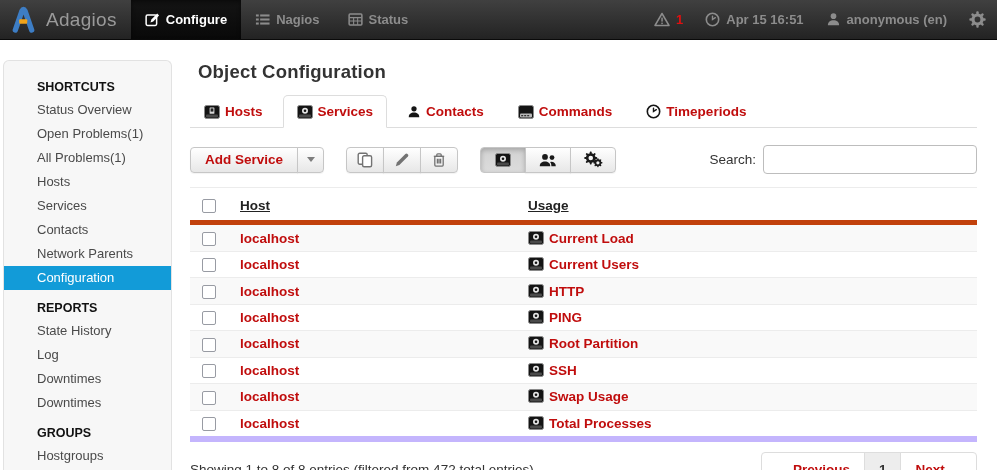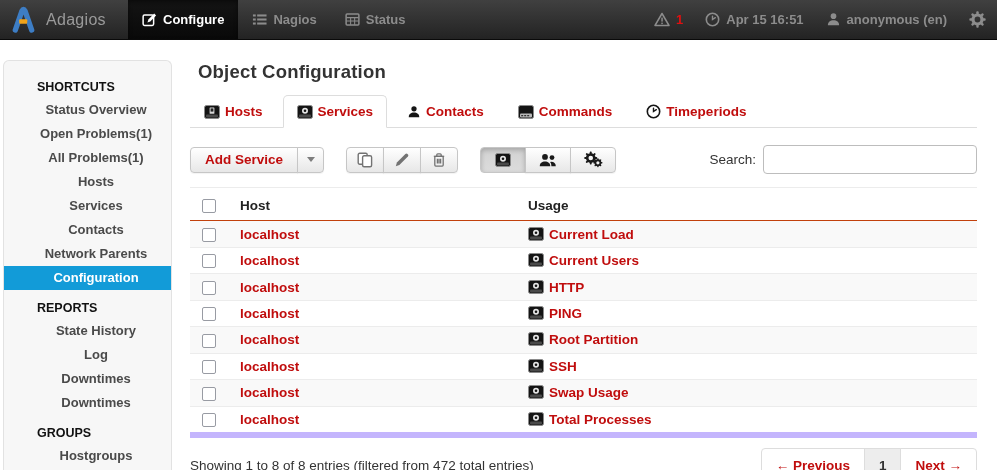--- a/index.html
+++ b/index.html
@@ -12,43 +12,43 @@
   .icn { display: inline-flex; align-items: center; }
   .icn svg { display: block; }
 
   
   .navbar {
     height: 40px; display: flex; align-items: stretch;
     background: linear-gradient(#404040, #232323);
     border-bottom: 1px solid #0a0a0a;
   }
   .brand { display: flex; align-items: center; gap: 9px; padding: 0 14px 0 10px; min-width: 128px; }
-  .brand-txt { color: #9a9a9a; font-size: 16px; letter-spacing: .3px; }
+  .brand-txt { color: #9a9a9a; font-size: 19px; letter-spacing: .3px; }
   .nav-menu { display: flex; align-items: stretch; }
   .nav-item {
     display: flex; align-items: center; gap: 6px; padding: 4px 14px;
     color: #8c8c8c; font-weight: bold; font-size: 13px;
   }
   .nav-item.active { background: linear-gradient(#141414,#090909); color: #fff; box-shadow: inset 0 2px 4px rgba(0,0,0,.5); }
   .nav-right { margin-left: auto; display: flex; align-items: stretch; }
   .nav-right > a { display: flex; align-items: center; gap: 6px; padding: 0 11px; color: #8c8c8c; font-weight: bold; }
   .alert-count { color: var(--alert-red, #e01010); }
   .settings-btn { color: #cfcfcf; }
 
   
   .content { display: flex; height: 430px; }
   .sidebar {
     width: 169px; margin: 20px 0 0 3px; height: 410px;
     background: #f7f7f7; border: 1px solid #e2e2e2; border-bottom: none;
     border-radius: 6px 6px 0 0; padding-top: 8px;
   }
   .sb-title { font-weight: bold; font-size: 12.5px; color: #111; padding: 11px 15px 4px 33px; }
   .sb-item {
-    display: flex; justify-content: center; align-items: center;
-    padding: 3px 16px 3px 33px; color: #4a4a4a; line-height: 18px; font-weight: bold;
+    display: flex; justify-content: flex-start; align-items: center;
+    padding: 3px 16px 3px 33px; color: #4a4a4a; line-height: 18px;
   }
   .sb-item.active { background: var(--active-blue, #129bd8); color: #fff; }
   .sb-item .cnt { color: inherit; }
 
   .main { flex: 1; margin: 0 20px 0 18px; }
 
   h2.page-title { font-size: 18.5px; font-weight: bold; color: #333; margin: 21px 8px 12px; letter-spacing: .2px; }
 
   
   .tabs { display: flex; border-bottom: 1px solid #ddd; }
@@ -83,21 +83,21 @@
   .search { margin-left: auto; display: flex; align-items: center; gap: 7px; font-size: 13.5px; color: #333; }
   .search input {
     width: 214px; height: 29px; border: 1px solid #bdbdbd; border-radius: 4px;
     padding: 4px 8px; font-family: inherit; font-size: 13px; outline: none;
   }
 
   
   table.dt { width: 100%; border-collapse: collapse; font-size: 13.5px; border-top: 1px solid #ececec; }
   .dt thead th {
     text-align: left; font-weight: bold; color: #222;
-    padding: 10px 10px 7px; border-bottom: 1px solid #c2410c;
+    padding: 10px 10px 7px; border-bottom: 5px solid #c2410c; text-decoration: underline;
   }
   .dt tbody { border-bottom: 6px solid #c4b5fd; }
   .dt tbody tr:nth-child(odd) { background: #f9f9f9; }
   .dt tbody tr + tr td { border-top: 1px solid #ececec; }
   .dt td { padding: 5px 10px; }
   .dt .sel { width: 40px; text-align: left; padding-left: 12px; }
   .dt th.col-host, .dt td.col-host { width: 288px; }
   a.red { color: var(--accent-red, #c00d0d); font-weight: bold; }
   .dt td .icn { vertical-align: -2px; margin-right: 5px; }
   input[type="checkbox"] {

